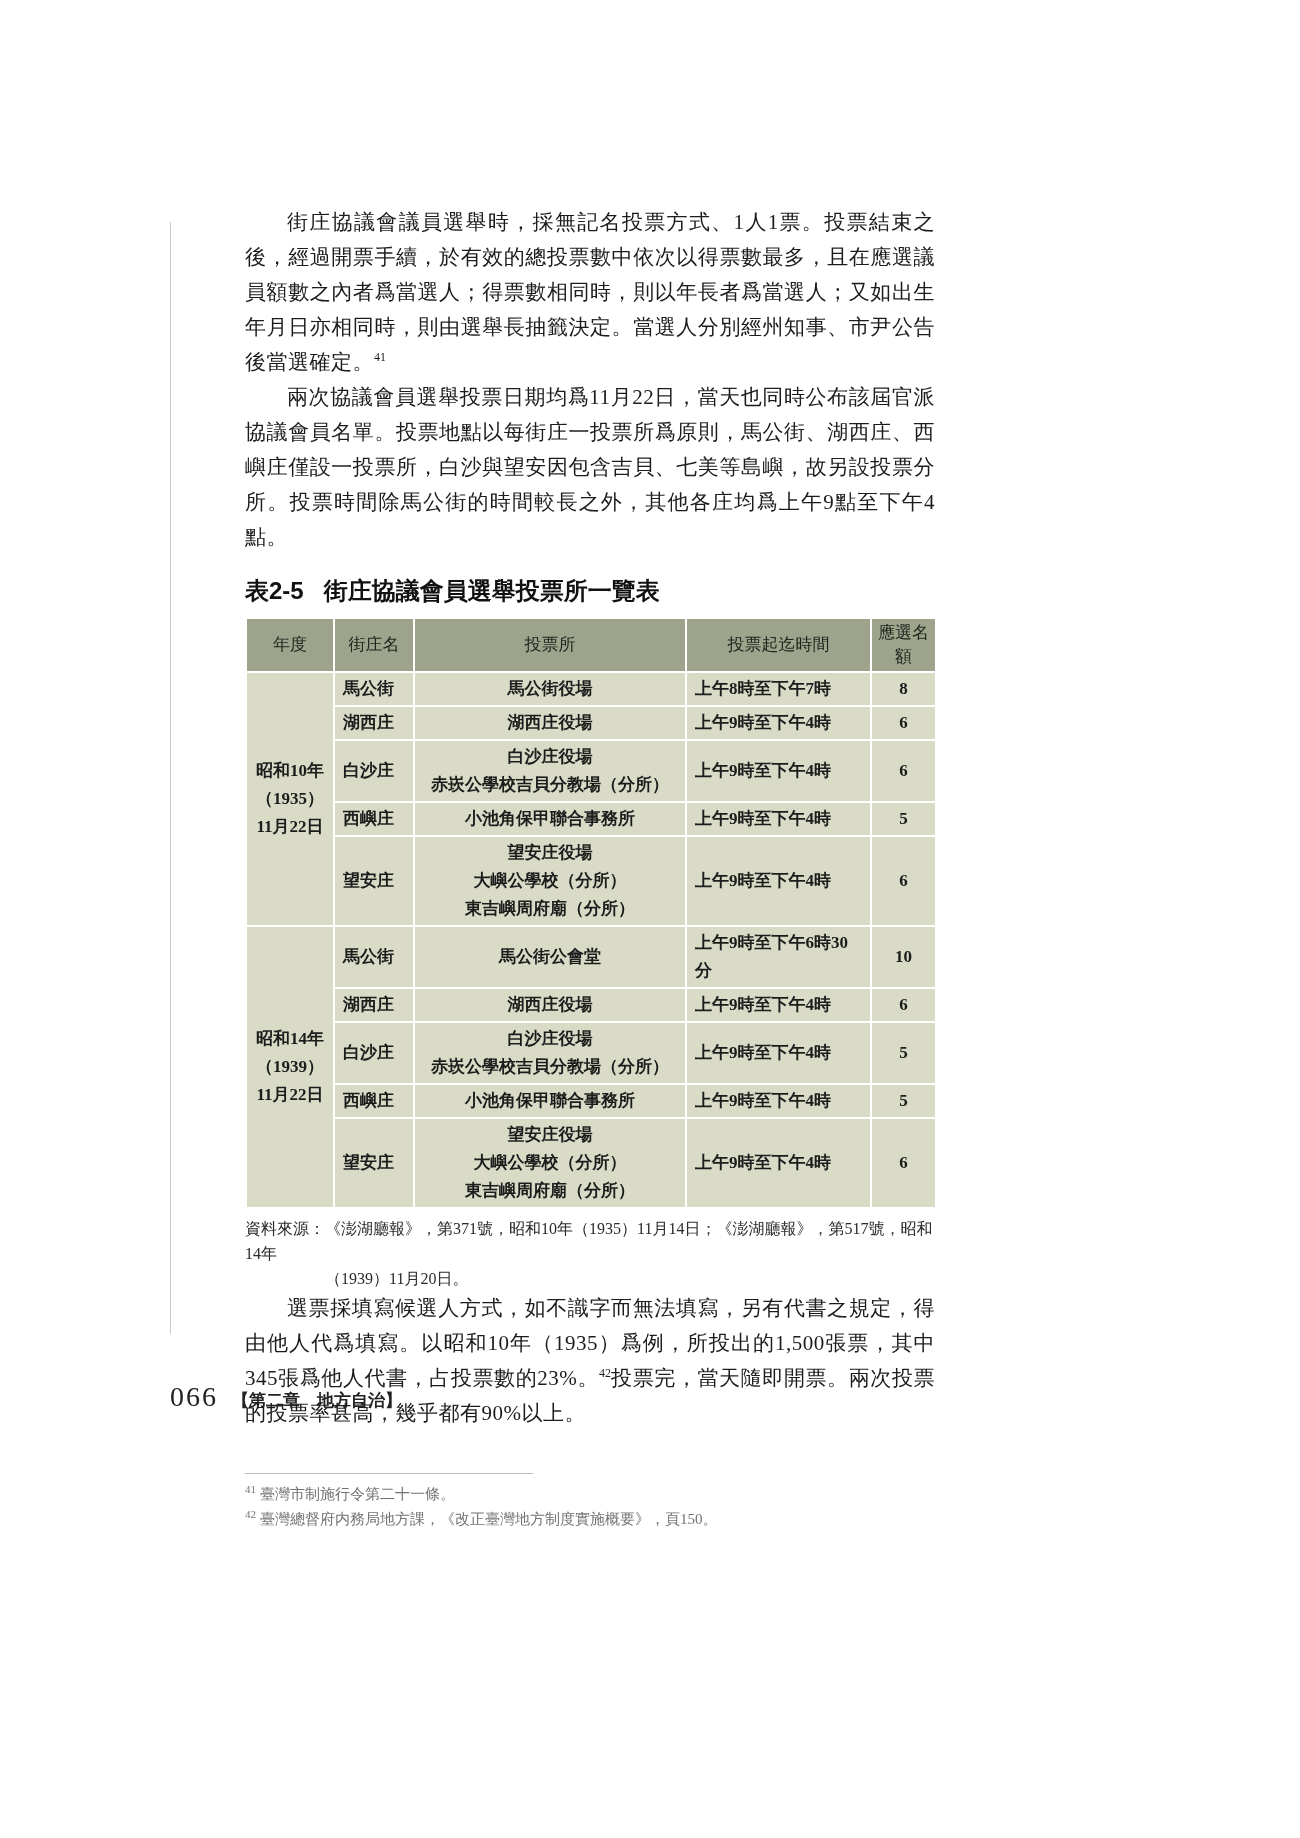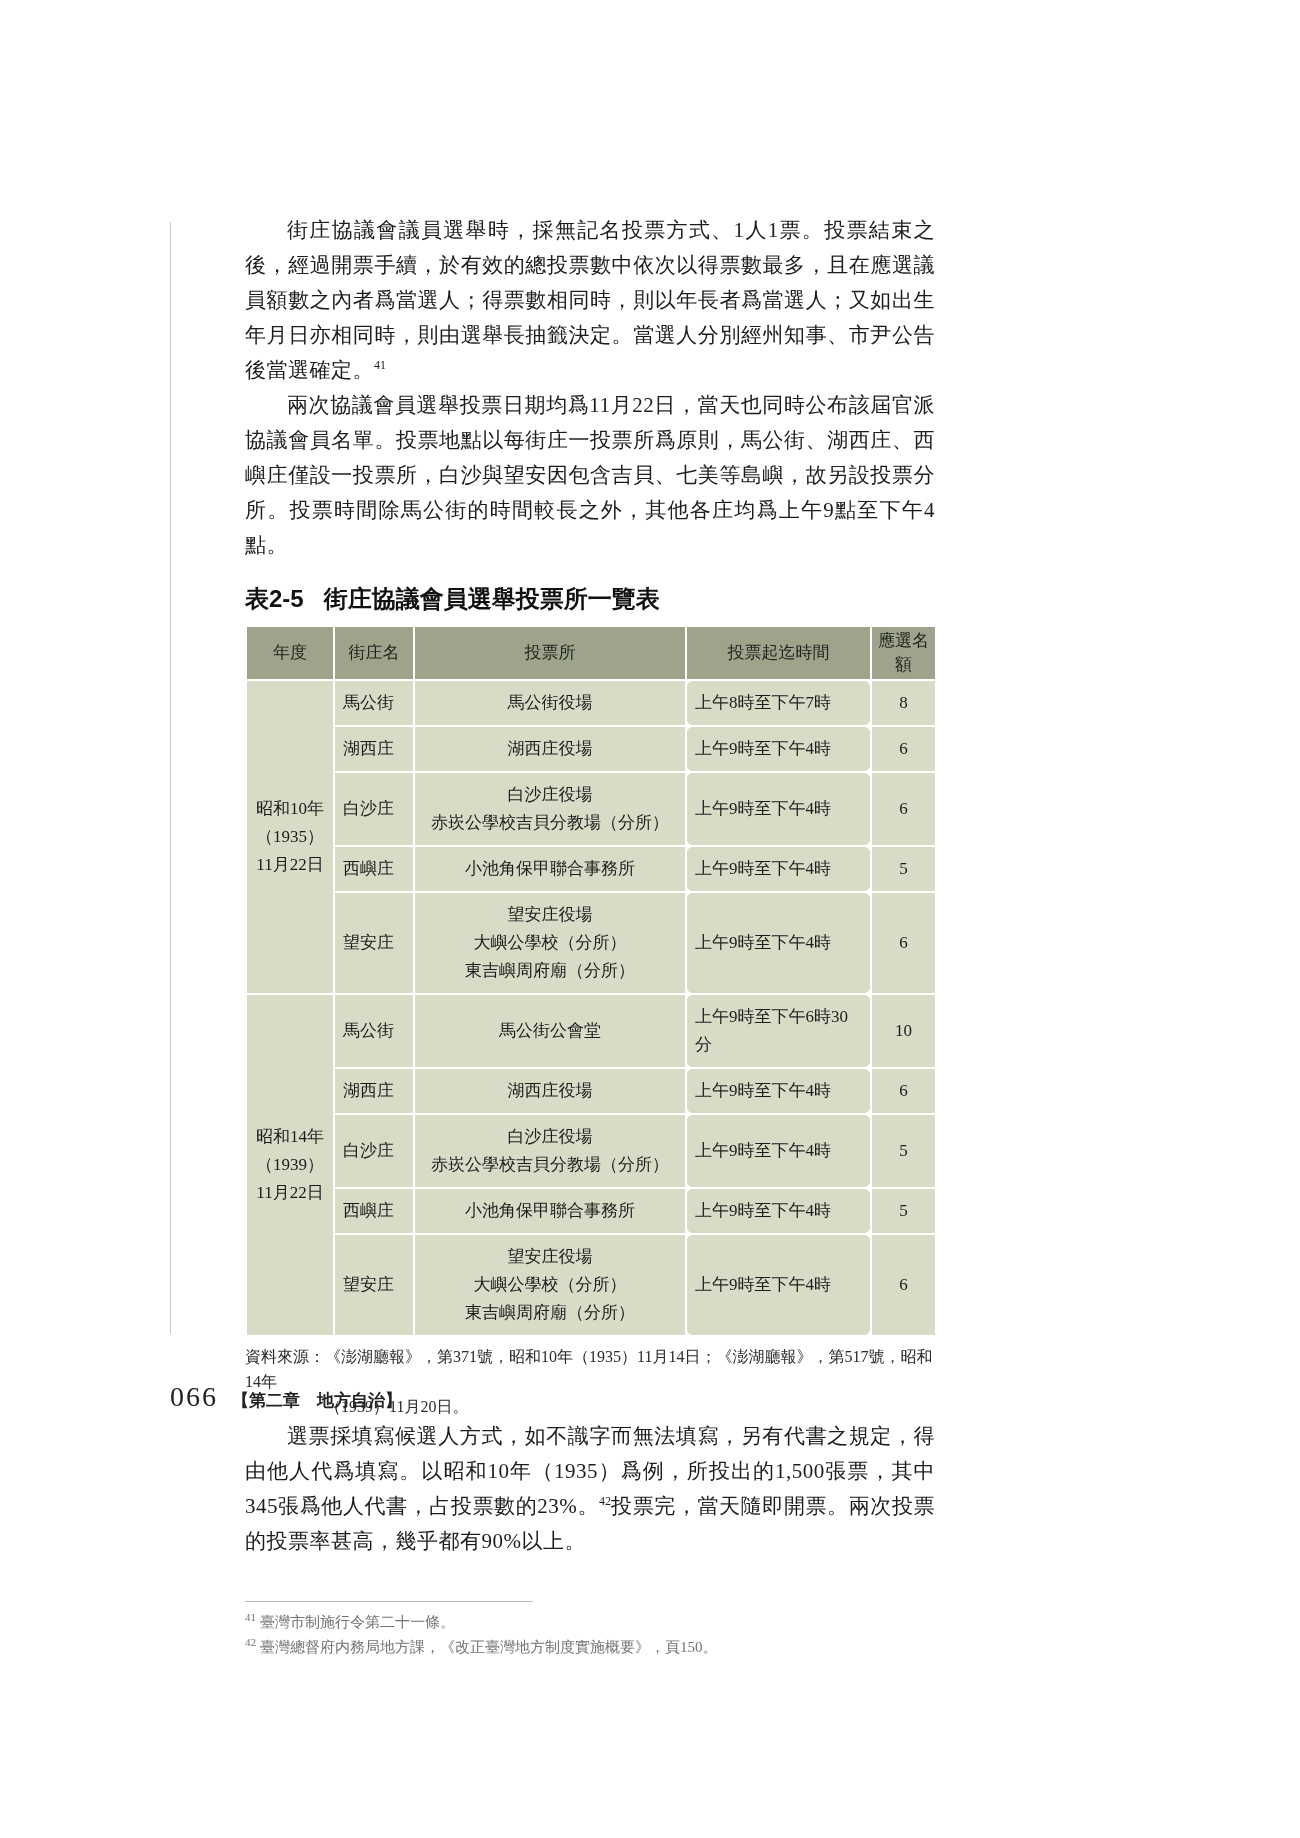--- a/index.html
+++ b/index.html
@@ -2,40 +2,40 @@
 <html><head>
 <meta charset="utf-8">
 <style>
   html,body{margin:0;padding:0;}
   body{
     width:1300px;height:1838px;background:#ffffff;position:relative;
     font-family:"Liberation Serif","DejaVu Serif",serif;color:#1c1c1c;
     -webkit-font-smoothing:antialiased;
   }
   .vrule{position:absolute;left:170px;top:222px;width:1px;height:1112px;background:#c8c8c8;}
-  .content{position:absolute;left:245px;top:213px;width:690px;}
+  .content{position:absolute;left:245px;top:205px;width:690px;}
   p.body{margin:0;font-size:21px;line-height:35px;text-align:justify;text-indent:2em;letter-spacing:0.5px;}
   p.body .sup{font-size:12px;vertical-align:super;line-height:0;letter-spacing:0;}
   .caption{margin-top:20px;margin-bottom:10px;font-family:"Liberation Sans","DejaVu Sans",sans-serif;
     font-weight:bold;font-size:24px;color:#111;display:flex;align-items:baseline;}
   .caption .cap-label{margin-right:20px;}
   table.ptable{width:690px;table-layout:fixed;border-collapse:collapse;font-size:17px;}
   table.ptable th, table.ptable td{border:2px solid #ffffff;vertical-align:middle;}
   table.ptable th{
     background:#9ea48c;font-weight:normal;text-align:center;
     line-height:24px;padding:2px 4px;color:#1f221a;
   }
   table.ptable th.h-seats{padding:2px 0;}
-  table.ptable td{background:#d9dbc7;line-height:28px;padding:8px 8px;}
+  table.ptable td{background:#d9dbc7;line-height:28px;padding:2px 8px;font-weight:bold;}
   td.t-year{text-align:center;padding:1px 2px;}
   td.t-year .line{line-height:28px;}
   td.t-village{text-align:left;padding-left:9px;}
   td.t-station{text-align:center;padding-left:9px;}
   td.t-station .line{line-height:28px;}
-  td.t-time{text-align:left;padding-left:10px;border-radius:9px;}
+  td.t-time{text-align:left;padding-left:10px;}
   td.t-seats{text-align:center;}
   .source{margin-top:7px;font-size:16px;line-height:25px;color:#2a2a2a;}
   .source .src-line2{padding-left:80px;}
   .after-table{margin-top:32px;}
   .fn-divider{margin-top:42px;width:288px;border-top:1px solid #bbbbbb;height:0;}
   .footnotes{margin-top:8px;font-size:15px;line-height:25px;color:#737373;}
   .footnote .fn-num{font-size:11px;vertical-align:super;line-height:0;margin-right:4px;}
   .pagefooter{position:absolute;left:170px;top:1381px;display:flex;align-items:baseline;}
   .pagefooter .pnum{font-size:28px;letter-spacing:2px;color:#222;}
   .pagefooter .pchap{margin-left:14px;font-family:"Liberation Sans","DejaVu Sans",sans-serif;

